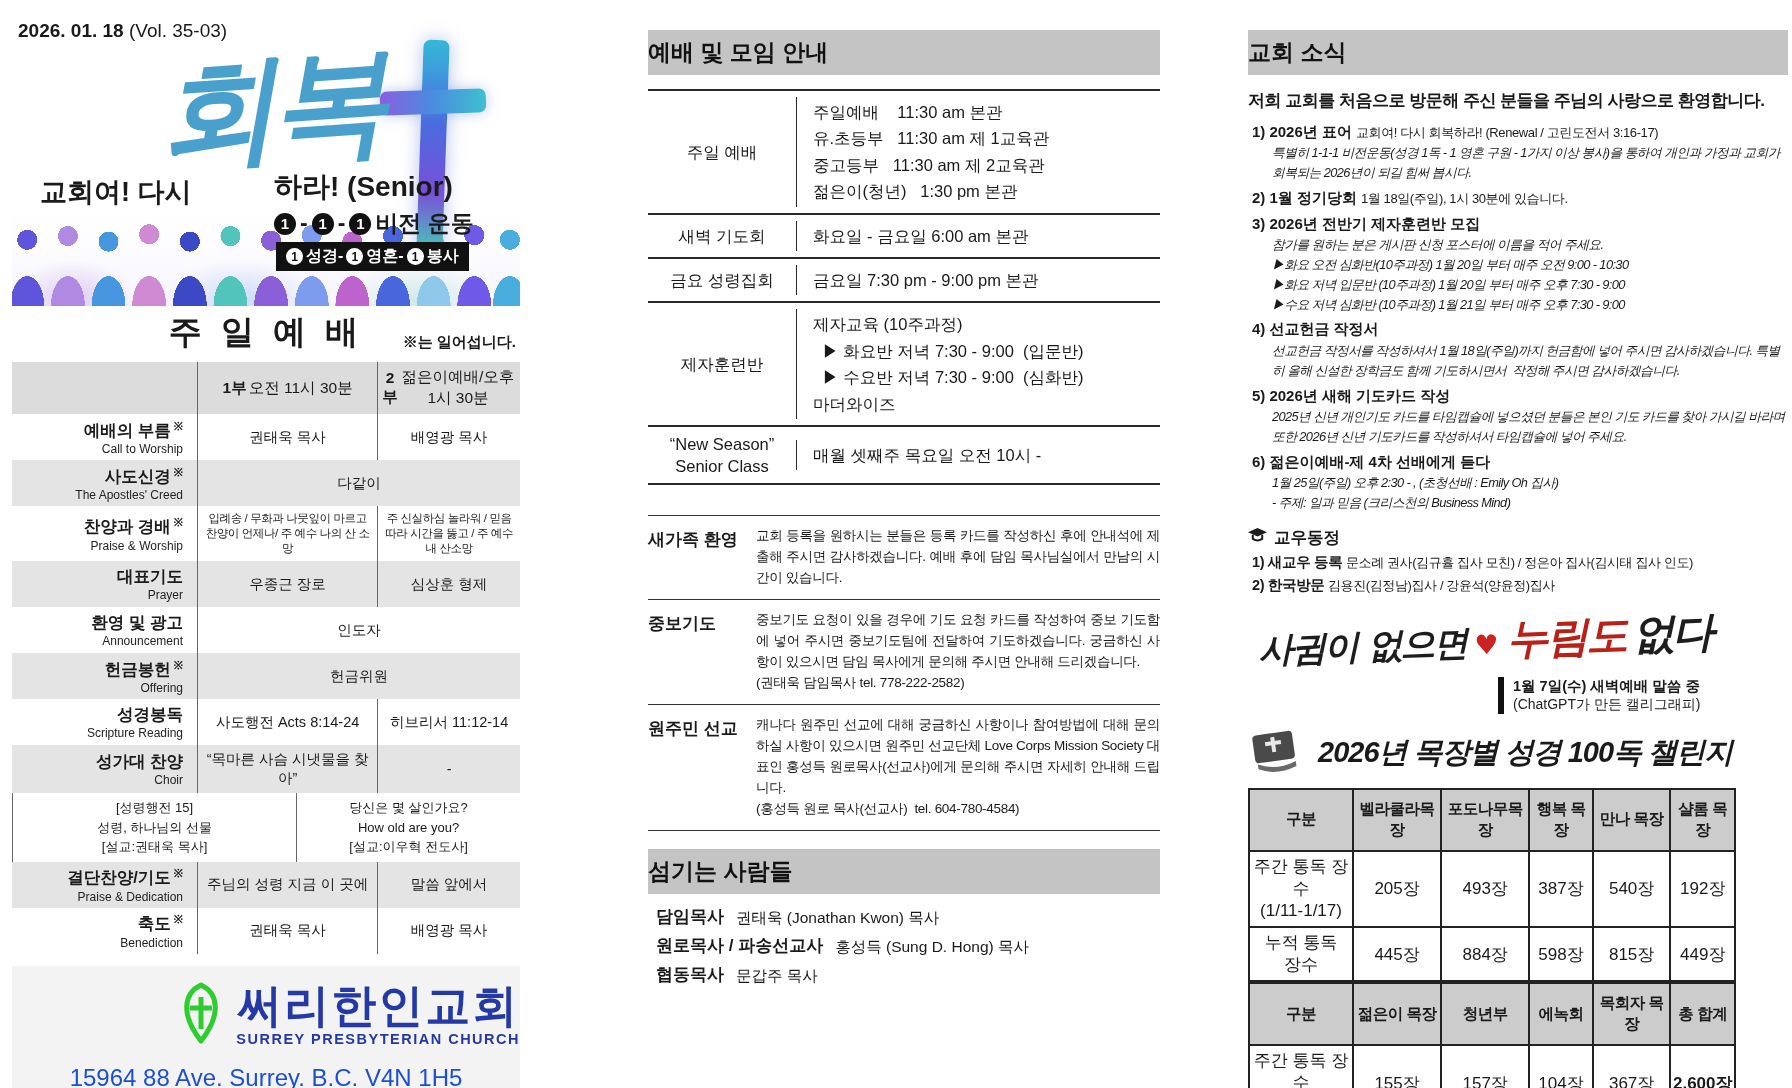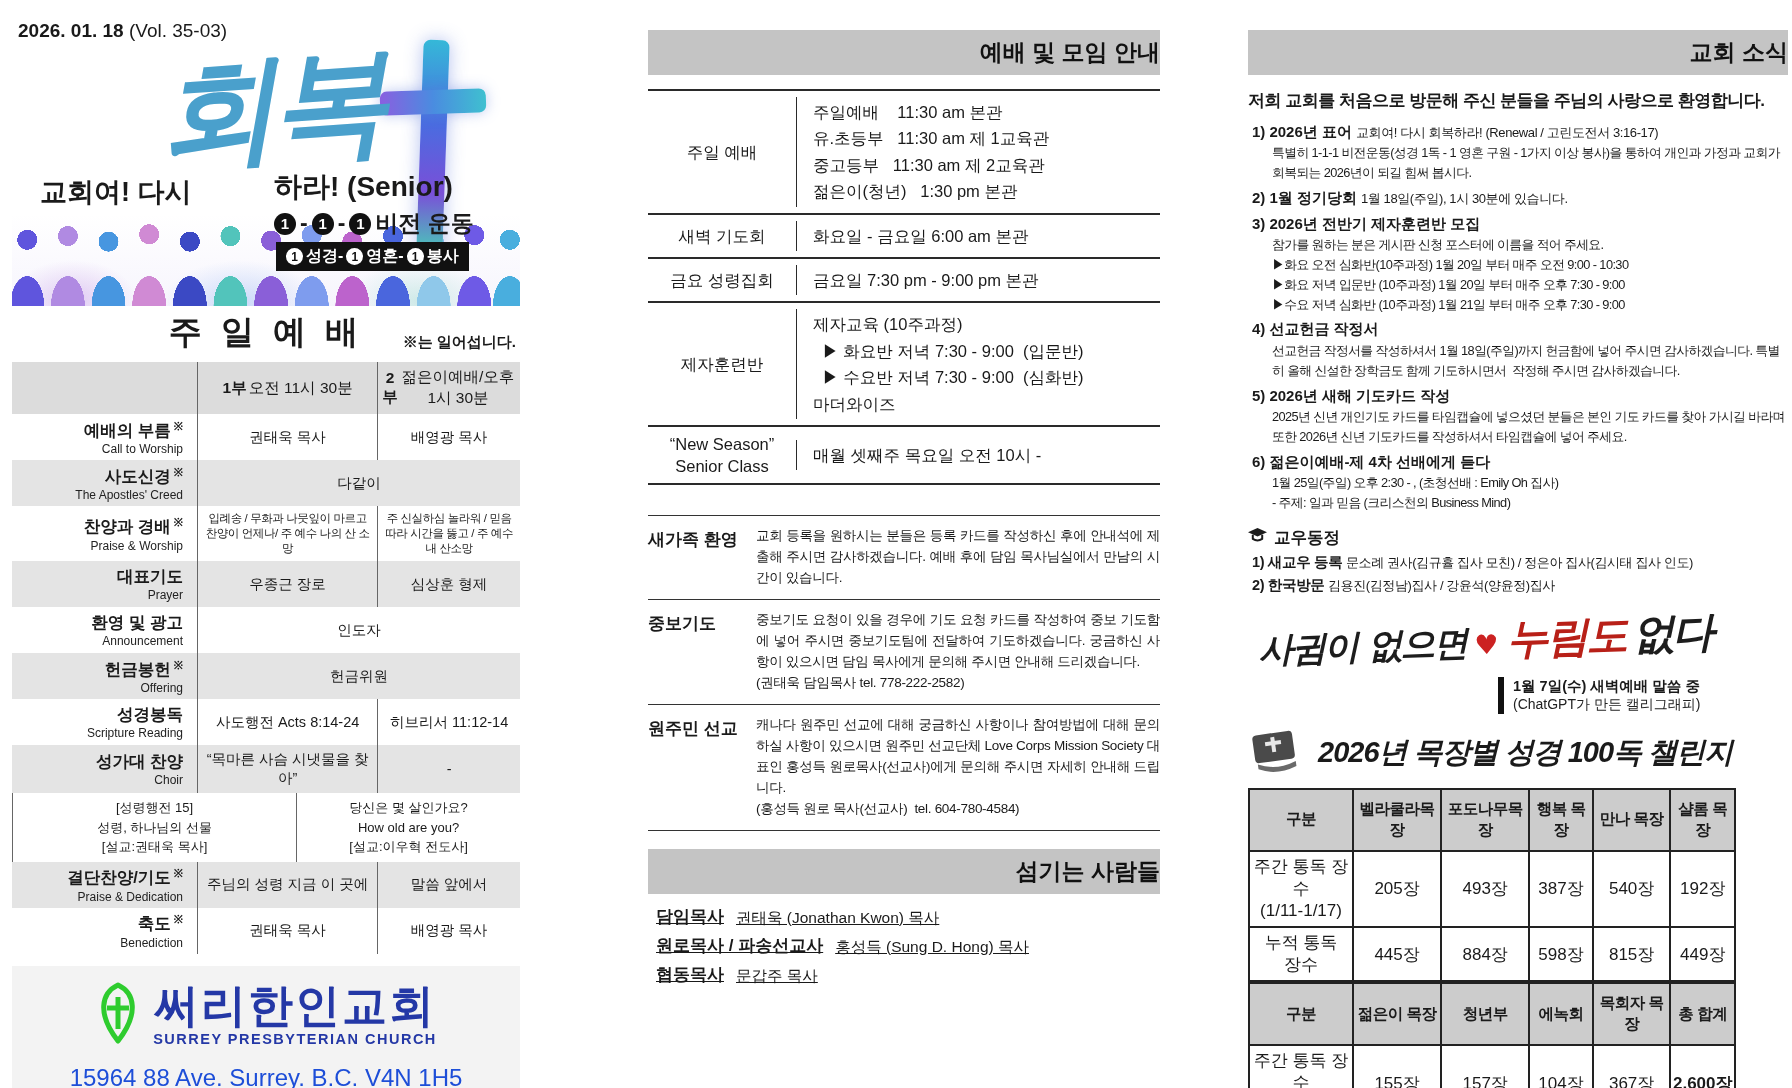--- a/index.html
+++ b/index.html
@@ -84,56 +84,56 @@
   .wvals{flex:1;display:flex;border-left:1.5px solid #666;}
   .wspan{flex:1;display:flex;align-items:center;justify-content:center;font-size:14.5px;white-space:pre-wrap;}
   .wv1{flex:1.28;display:flex;align-items:center;justify-content:center;font-size:14.5px;white-space:pre-wrap;text-align:center;padding:5px 4px;box-sizing:border-box;}
   .wv2{flex:1;display:flex;align-items:center;justify-content:center;font-size:14.5px;border-left:1.5px solid #666;white-space:pre-wrap;text-align:center;padding:5px 4px;box-sizing:border-box;}
   .wspan:empty,.wv1:empty,.wv2:empty{display:none;}
   .wbody .wrow:nth-child(3) .wv1,.wbody .wrow:nth-child(3) .wv2{font-size:11.5px;letter-spacing:-0.4px;}
   .wbody .wrow:nth-child(9) .wv1,.wbody .wrow:nth-child(9) .wv2{font-size:13px;line-height:1.5;}
 
   
   .logo-panel{background:#f3f3f3;margin-top:12px;padding:16px 0 14px 0;text-align:center;}
-  .logo-row{display:flex;align-items:center;justify-content:center;gap:12px;}
+  .logo-row{display:flex;align-items:center;justify-content:flex-end;gap:12px;}
   .logo-text .ko{font-size:45px;font-weight:bold;color:#2438a6;letter-spacing:2px;line-height:1.05;}
   .logo-text .en{font-size:14.5px;font-weight:bold;color:#2438a6;letter-spacing:1.5px;margin-top:2px;}
   .addr{font-size:24px;color:#1d4ed8;margin-top:16px;}
 
   
-  .sec-bar{background:#c4c4c4;text-align:right;font-size:23px;font-weight:bold;padding:7px 0;color:#111;}
+  .sec-bar{background:#c4c4c4;text-align:left;font-size:23px;font-weight:bold;padding:7px 0;color:#111;}
 
   
   .mtable{margin-top:14px;border-top:2px solid #2a2a2a;}
   .mrow{display:flex;border-bottom:2px solid #2a2a2a;padding:6px 0;align-items:center;}
   .mlabel{width:148px;text-align:center;font-size:16.5px;white-space:pre-wrap;line-height:1.35;flex-shrink:0;}
   .mcontent{flex:1;border-left:1.5px solid #2a2a2a;padding:2px 0 2px 16px;font-size:16.5px;line-height:1.6;white-space:pre-wrap;}
 
   
   .ministries{margin-top:30px;border-top:1.5px solid #333;}
   .minrow{display:flex;border-bottom:1.5px solid #333;padding:10px 0;}
   .minlabel{width:108px;font-size:17px;font-weight:bold;flex-shrink:0;padding-top:2px;}
   .mintext{flex:1;font-size:13.5px;letter-spacing:-0.3px;line-height:1.55;white-space:pre-wrap;text-align:justify;}
 
   
   .serving-bar{margin-top:18px;}
   .slist{margin-top:10px;padding-left:8px;}
-  .srow{display:flex;margin:3px 0;text-decoration:underline;}
+  .srow{display:flex;margin:3px 0;}
   .srole{font-weight:bold;font-size:17px;white-space:nowrap;margin-right:12px;line-height:1.5;}
   .sval{font-size:15.5px;line-height:1.62;white-space:pre-wrap;padding-top:1px;}
 
   
   .nintro{margin:14px 0 8px 0;font-size:17px;font-weight:bold;letter-spacing:-0.5px;}
   .nitems{margin-left:4px;}
   .nitem{margin:2px 0;}
   .nhead{font-size:14.5px;line-height:1.55;}
   .nnum,.ntitle{font-weight:bold;font-size:15px;}
   .nrest{font-size:13px;letter-spacing:-0.4px;}
   .nrest:empty{display:none;}
-  .nbody{margin:0 0 3px 20px;font-size:12.8px;letter-spacing:-0.6px;line-height:1.55;white-space:pre-wrap;}
+  .nbody{margin:0 0 3px 20px;font-size:12.8px;letter-spacing:-0.6px;line-height:1.55;white-space:pre-wrap;font-style:italic;}
   .nbody:empty{display:none;}
 
   
   .fellow{margin-top:14px;}
   .fhead{display:flex;align-items:center;gap:7px;font-size:16.5px;font-weight:bold;margin-bottom:4px;}
   .fitem{font-size:13.5px;margin:4px 0 4px 4px;letter-spacing:-0.3px;}
   .fitem .nnum,.fitem .ntitle{font-size:14.5px;}
 
   
   .calli{margin-top:16px;padding-left:10px;transform:rotate(-2deg);font-family:"DejaVu Serif",serif;font-style:italic;font-weight:bold;white-space:nowrap;}

